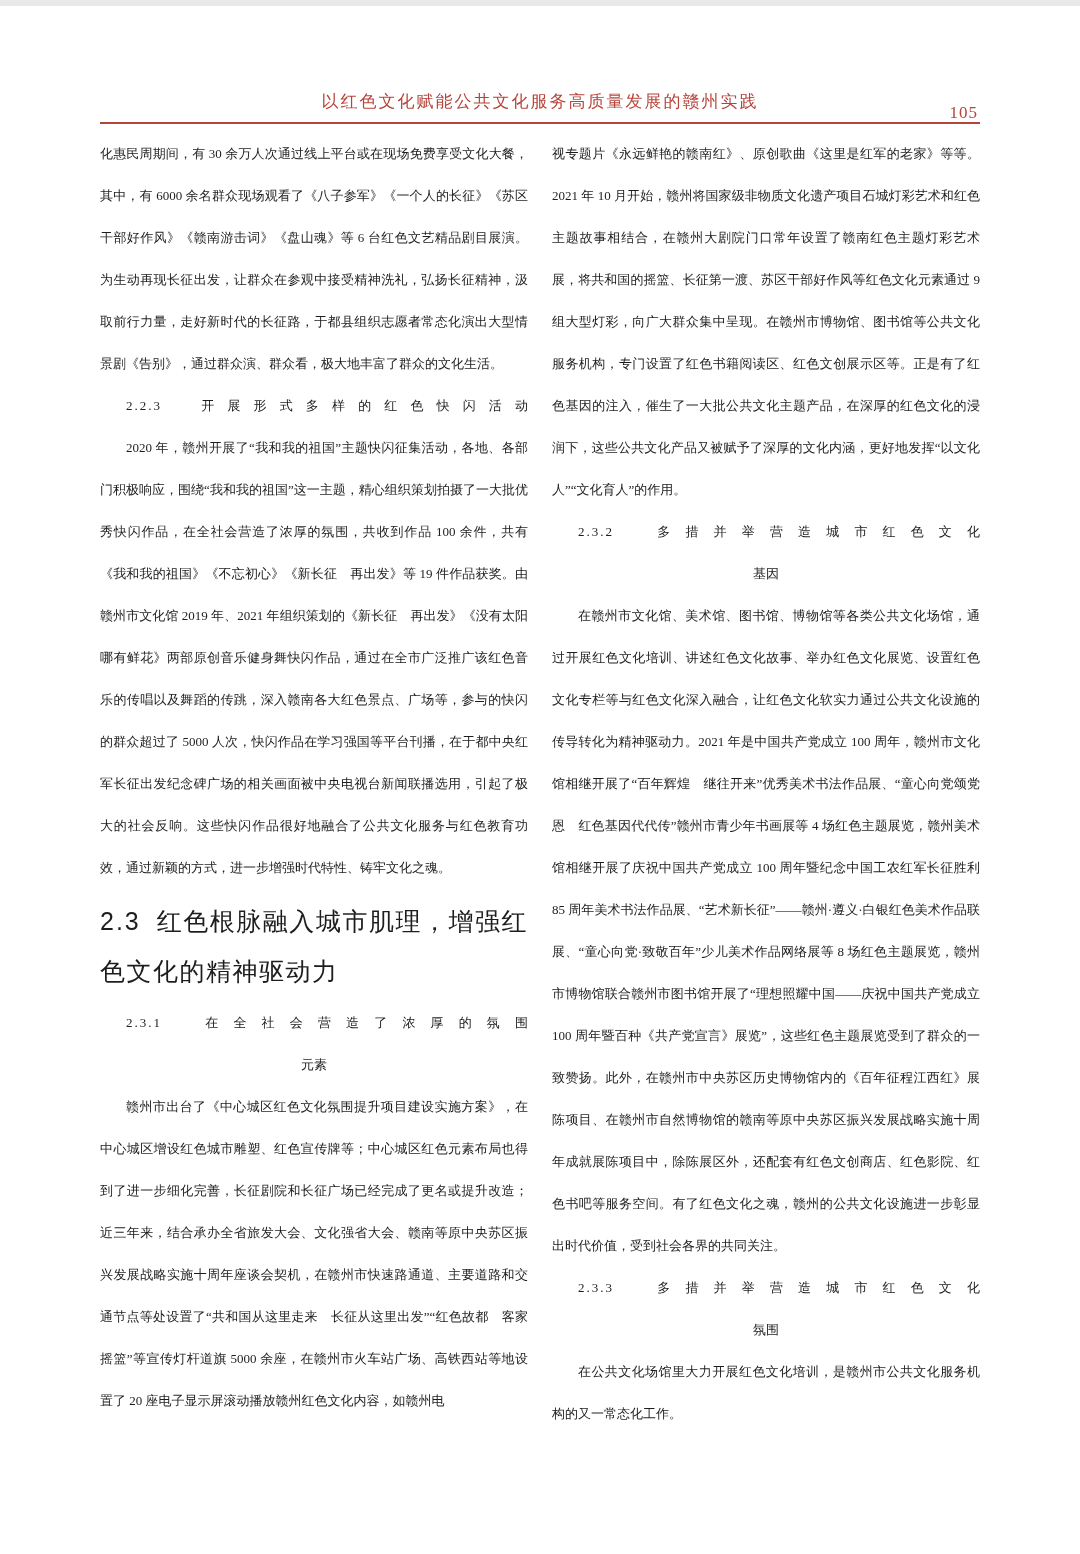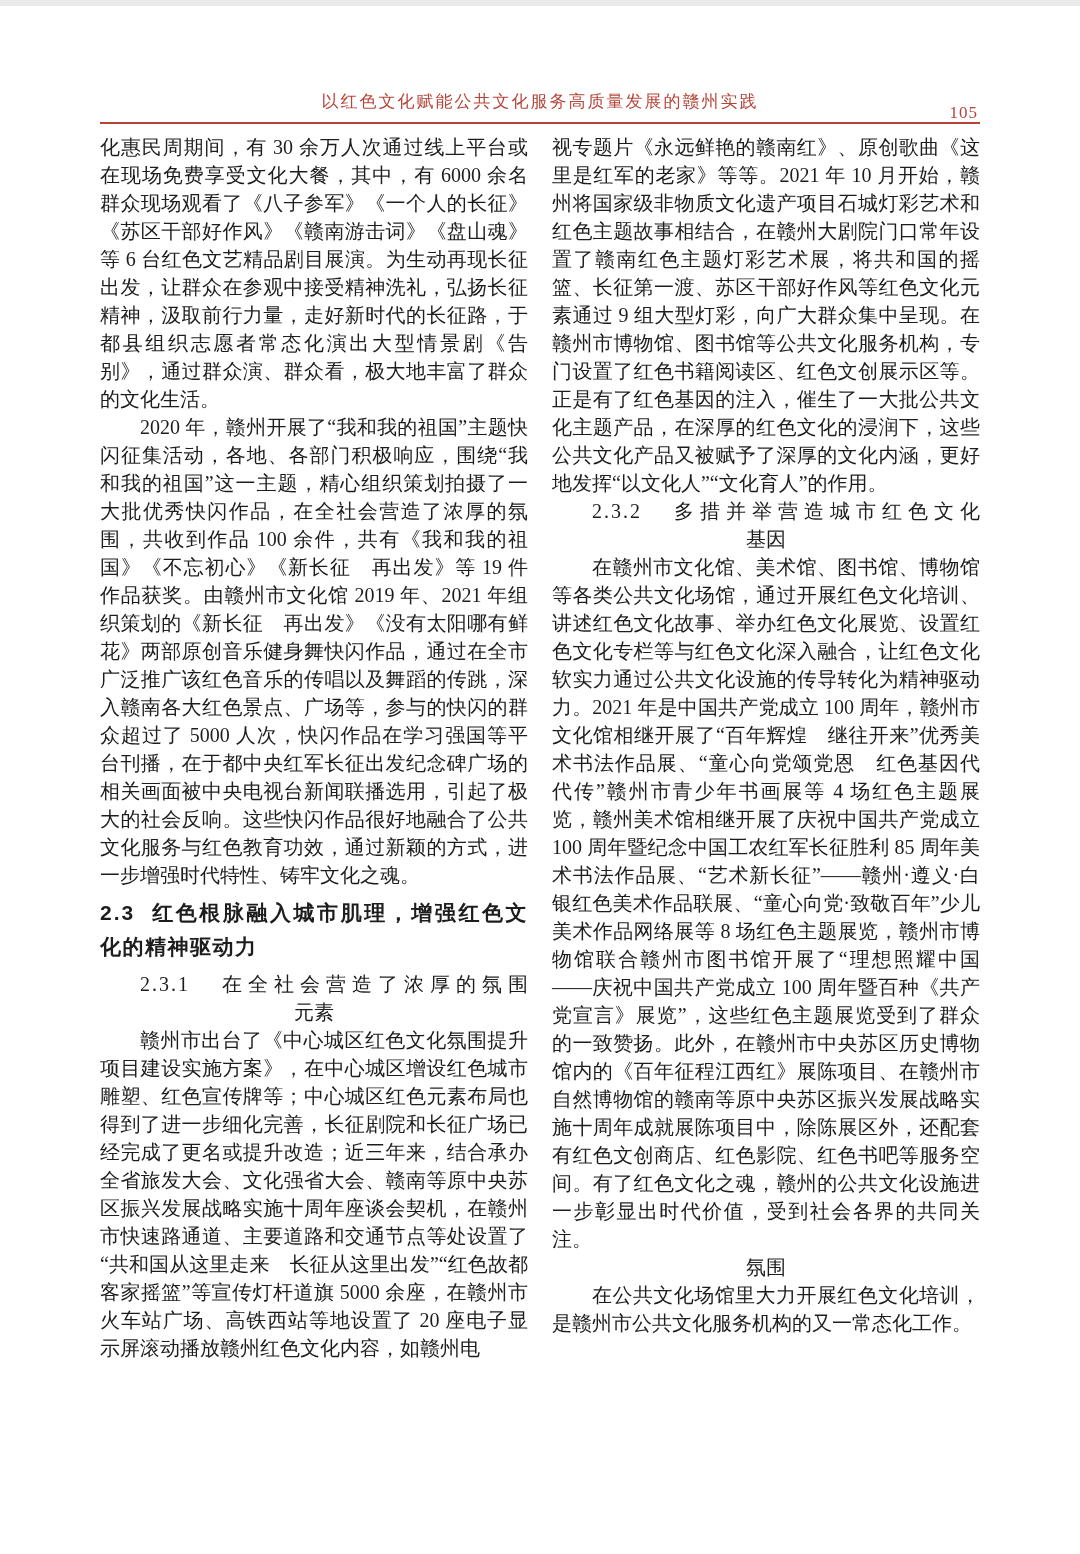--- a/index.html
+++ b/index.html
@@ -43,62 +43,64 @@
   .columns{
     display:flex;
     gap:24px;
     margin-top:9px;
   }
   .column{
     width:428px;flex:0 0 428px;
   }
   .column p{
     margin:0;
-    font-size:20px;
-    line-height:28px;
+    font-size:13px;
+    line-height:42px;
     text-align:justify;
   }
   p.indent{text-indent:2em;font-family:Liberation Serif, serif;}
   p.h3{
     text-indent:2em;
     text-align-last:justify;
   }
   .h3-num{letter-spacing:2px;}
   p.h3-carry{text-align:center;}
   p.h2{
     font-family:"Liberation Sans","DejaVu Sans",sans-serif;
-    font-weight:bold;
-    font-size:21px;
-    line-height:34px;
+    font-weight:normal;
+    font-size:25px;
+    line-height:50px;
     letter-spacing:1.5px;
     margin:7px 0 6px 0 !important;
   }
   .h2-num{margin-right:16px;letter-spacing:2px;}
 </style>
 </head>
 <body>
 
 <div class="page">
   <div class="running-head">
     <div class="running-title">以红色文化赋能公共文化服务高质量发展的赣州实践</div>
     <div class="running-page">105</div>
   </div>
   <div class="head-rule"></div>
 
   <div class="columns">
     <div class="column" id="col-left">
         <p class="body">化惠民周期间，有 30 余万人次通过线上平台或在现场免费享受文化大餐，其中，有 6000 余名群众现场观看了《八子参军》《一个人的长征》《苏区干部好作风》《赣南游击词》《盘山魂》等 6 台红色文艺精品剧目展演。为生动再现长征出发，让群众在参观中接受精神洗礼，弘扬长征精神，汲取前行力量，走好新时代的长征路，于都县组织志愿者常态化演出大型情景剧《告别》，通过群众演、群众看，极大地丰富了群众的文化生活。</p>
+        <p class="h3"><span class="h3-num">2.2.3</span><span>　开展形式多样的红色快闪活动</span></p>
         <p class="body indent">2020 年，赣州开展了“我和我的祖国”主题快闪征集活动，各地、各部门积极响应，围绕“我和我的祖国”这一主题，精心组织策划拍摄了一大批优秀快闪作品，在全社会营造了浓厚的氛围，共收到作品 100 余件，共有《我和我的祖国》《不忘初心》《新长征　再出发》等 19 件作品获奖。由赣州市文化馆 2019 年、2021 年组织策划的《新长征　再出发》《没有太阳哪有鲜花》两部原创音乐健身舞快闪作品，通过在全市广泛推广该红色音乐的传唱以及舞蹈的传跳，深入赣南各大红色景点、广场等，参与的快闪的群众超过了 5000 人次，快闪作品在学习强国等平台刊播，在于都中央红军长征出发纪念碑广场的相关画面被中央电视台新闻联播选用，引起了极大的社会反响。这些快闪作品很好地融合了公共文化服务与红色教育功效，通过新颖的方式，进一步增强时代特性、铸牢文化之魂。</p>
         <p class="h2"><span class="h2-num">2.3</span><span>红色根脉融入城市肌理，增强红色文化的精神驱动力</span></p>
         <p class="h3"><span class="h3-num">2.3.1</span><span>　在全社会营造了浓厚的氛围</span></p>
         <p class="h3-carry">元素</p>
         <p class="body indent">赣州市出台了《中心城区红色文化氛围提升项目建设实施方案》，在中心城区增设红色城市雕塑、红色宣传牌等；中心城区红色元素布局也得到了进一步细化完善，长征剧院和长征广场已经完成了更名或提升改造；近三年来，结合承办全省旅发大会、文化强省大会、赣南等原中央苏区振兴发展战略实施十周年座谈会契机，在赣州市快速路通道、主要道路和交通节点等处设置了“共和国从这里走来　长征从这里出发”“红色故都　客家摇篮”等宣传灯杆道旗 5000 余座，在赣州市火车站广场、高铁西站等地设置了 20 座电子显示屏滚动播放赣州红色文化内容，如赣州电</p>
       </div>
     <div class="column" id="col-right">
         <p class="body">视专题片《永远鲜艳的赣南红》、原创歌曲《这里是红军的老家》等等。2021 年 10 月开始，赣州将国家级非物质文化遗产项目石城灯彩艺术和红色主题故事相结合，在赣州大剧院门口常年设置了赣南红色主题灯彩艺术展，将共和国的摇篮、长征第一渡、苏区干部好作风等红色文化元素通过 9 组大型灯彩，向广大群众集中呈现。在赣州市博物馆、图书馆等公共文化服务机构，专门设置了红色书籍阅读区、红色文创展示区等。正是有了红色基因的注入，催生了一大批公共文化主题产品，在深厚的红色文化的浸润下，这些公共文化产品又被赋予了深厚的文化内涵，更好地发挥“以文化人”“文化育人”的作用。</p>
         <p class="h3"><span class="h3-num">2.3.2</span><span>　多措并举营造城市红色文化</span></p>
         <p class="h3-carry">基因</p>
         <p class="body indent">在赣州市文化馆、美术馆、图书馆、博物馆等各类公共文化场馆，通过开展红色文化培训、讲述红色文化故事、举办红色文化展览、设置红色文化专栏等与红色文化深入融合，让红色文化软实力通过公共文化设施的传导转化为精神驱动力。2021 年是中国共产党成立 100 周年，赣州市文化馆相继开展了“百年辉煌　继往开来”优秀美术书法作品展、“童心向党颂党恩　红色基因代代传”赣州市青少年书画展等 4 场红色主题展览，赣州美术馆相继开展了庆祝中国共产党成立 100 周年暨纪念中国工农红军长征胜利 85 周年美术书法作品展、“艺术新长征”——赣州·遵义·白银红色美术作品联展、“童心向党·致敬百年”少儿美术作品网络展等 8 场红色主题展览，赣州市博物馆联合赣州市图书馆开展了“理想照耀中国——庆祝中国共产党成立 100 周年暨百种《共产党宣言》展览”，这些红色主题展览受到了群众的一致赞扬。此外，在赣州市中央苏区历史博物馆内的《百年征程江西红》展陈项目、在赣州市自然博物馆的赣南等原中央苏区振兴发展战略实施十周年成就展陈项目中，除陈展区外，还配套有红色文创商店、红色影院、红色书吧等服务空间。有了红色文化之魂，赣州的公共文化设施进一步彰显出时代价值，受到社会各界的共同关注。</p>
+        <p class="h3"><span class="h3-num">2.3.3</span><span>　多措并举营造城市红色文化</span></p>
         <p class="h3-carry">氛围</p>
         <p class="body indent">在公共文化场馆里大力开展红色文化培训，是赣州市公共文化服务机构的又一常态化工作。</p>
       </div>
   </div>
 </div>
 
 </body></html>

